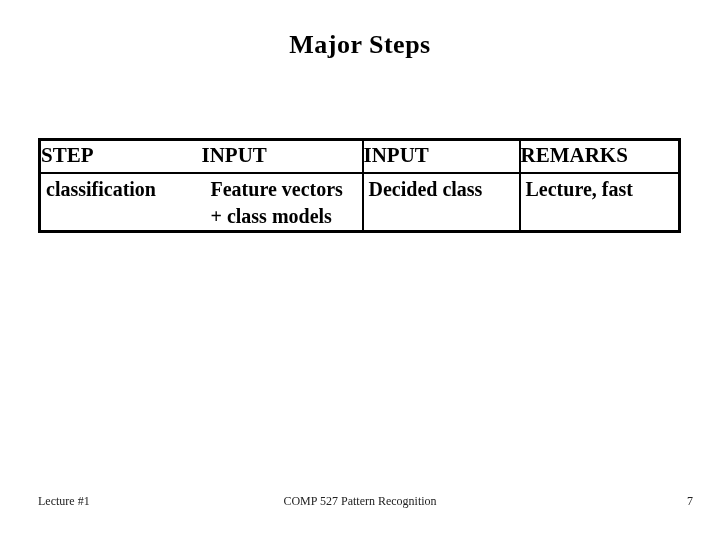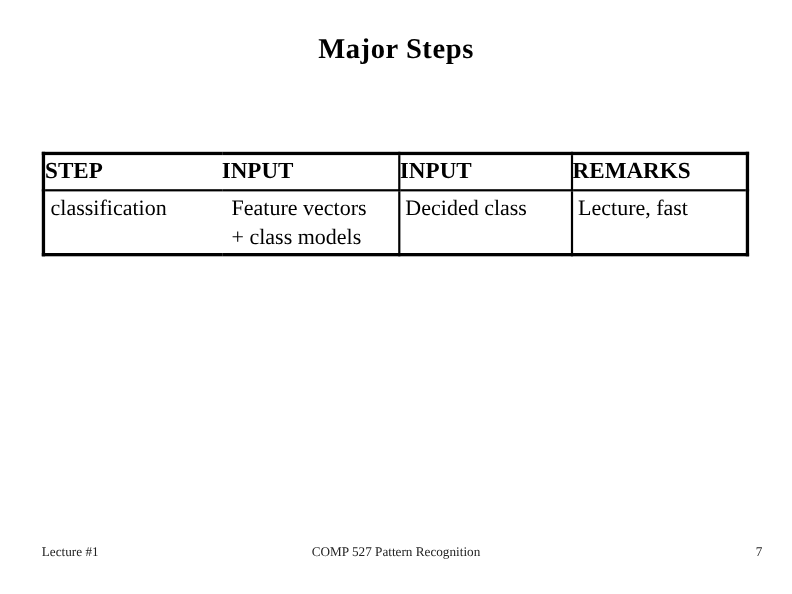--- a/index.html
+++ b/index.html
@@ -57,21 +57,21 @@
     text-align: left;
     padding: 2px 4px 0 5px;
     white-space: pre-line;
   }
   table.steps td.input-cell {
     padding-left: 9px;
   }
   tr.header-row { height: 33px; }
   tr.body-row-0 { height: 55px; }
   tr.body-row-1 { height: 56px; }
-  tr.body-row-2 { height: 57px; }
+  tr.body-row-2 { height: 57px; font-weight: bold; }
   .footer-item {
     position: absolute;
     top: 494px;
     font-size: 12px;
     color: #222222;
   }
   .footer-left  { left: 38px; }
   .footer-center { left: 0; width: 720px; text-align: center; }
   .footer-right { right: 27px; }
 </style>

